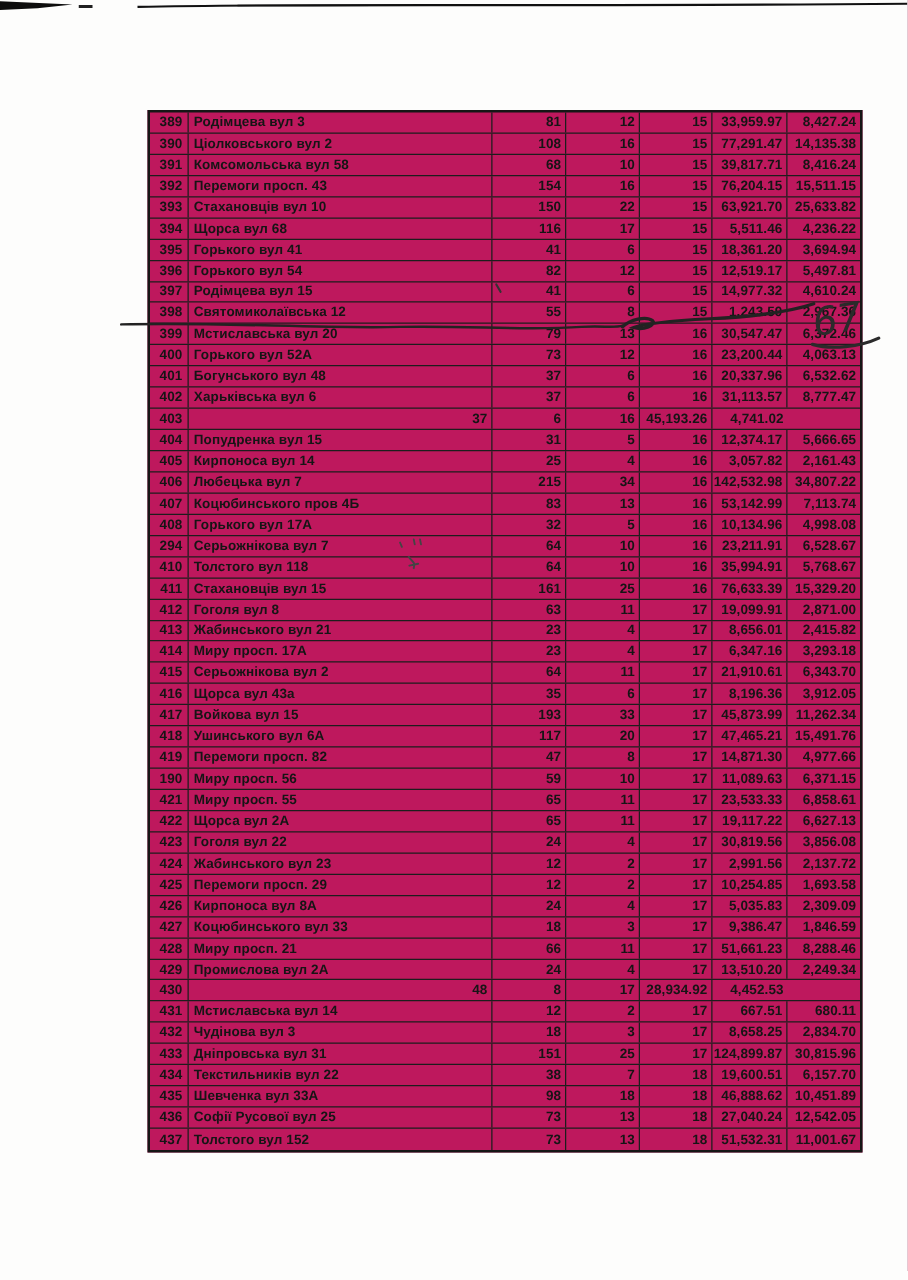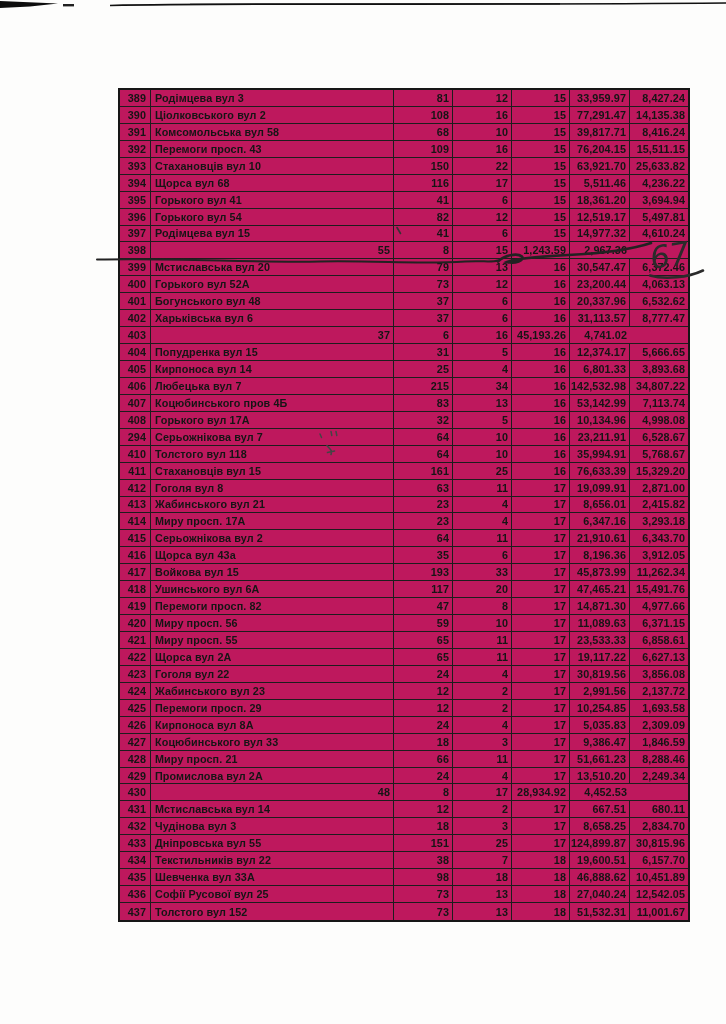--- a/index.html
+++ b/index.html
@@ -111,21 +111,21 @@
         <div class="t-cell c-addr">Комсомольська вул 58</div>
         <div class="t-cell c-val">68</div>
         <div class="t-cell c-val">10</div>
         <div class="t-cell c-val">15</div>
         <div class="t-cell c-val">39,817.71</div>
         <div class="t-cell c-val">8,416.24</div>
       </div>
       <div class="t-row">
         <div class="t-cell c-num">392</div>
         <div class="t-cell c-addr">Перемоги просп. 43</div>
-        <div class="t-cell c-val">109</div>
+        <div class="t-cell c-val">154</div>
         <div class="t-cell c-val">16</div>
         <div class="t-cell c-val">15</div>
         <div class="t-cell c-val">76,204.15</div>
         <div class="t-cell c-val">15,511.15</div>
       </div>
       <div class="t-row">
         <div class="t-cell c-num">393</div>
         <div class="t-cell c-addr">Стахановців вул 10</div>
         <div class="t-cell c-val">150</div>
         <div class="t-cell c-val">22</div>
@@ -164,20 +164,21 @@
         <div class="t-cell c-num">397</div>
         <div class="t-cell c-addr">Родімцева вул 15</div>
         <div class="t-cell c-val">41</div>
         <div class="t-cell c-val">6</div>
         <div class="t-cell c-val">15</div>
         <div class="t-cell c-val">14,977.32</div>
         <div class="t-cell c-val">4,610.24</div>
       </div>
       <div class="t-row">
         <div class="t-cell c-num">398</div>
+        <div class="t-cell c-addr">Святомиколаївська 12</div>
         <div class="t-cell c-val">55</div>
         <div class="t-cell c-val">8</div>
         <div class="t-cell c-val">15</div>
         <div class="t-cell c-val">1,243.59</div>
         <div class="t-cell c-val">2,967.36</div>
       </div>
       <div class="t-row">
         <div class="t-cell c-num">399</div>
         <div class="t-cell c-addr">Мстиславська вул 20</div>
         <div class="t-cell c-val">79</div>
@@ -229,22 +230,22 @@
         <div class="t-cell c-val">16</div>
         <div class="t-cell c-val">12,374.17</div>
         <div class="t-cell c-val">5,666.65</div>
       </div>
       <div class="t-row">
         <div class="t-cell c-num">405</div>
         <div class="t-cell c-addr">Кирпоноса вул 14</div>
         <div class="t-cell c-val">25</div>
         <div class="t-cell c-val">4</div>
         <div class="t-cell c-val">16</div>
-        <div class="t-cell c-val">6,801.33</div>
-        <div class="t-cell c-val">3,893.68</div>
+        <div class="t-cell c-val">3,057.82</div>
+        <div class="t-cell c-val">2,161.43</div>
       </div>
       <div class="t-row">
         <div class="t-cell c-num">406</div>
         <div class="t-cell c-addr">Любецька вул 7</div>
         <div class="t-cell c-val">215</div>
         <div class="t-cell c-val">34</div>
         <div class="t-cell c-val">16</div>
         <div class="t-cell c-val">142,532.98</div>
         <div class="t-cell c-val">34,807.22</div>
       </div>
@@ -359,21 +360,21 @@
       <div class="t-row">
         <div class="t-cell c-num">419</div>
         <div class="t-cell c-addr">Перемоги просп. 82</div>
         <div class="t-cell c-val">47</div>
         <div class="t-cell c-val">8</div>
         <div class="t-cell c-val">17</div>
         <div class="t-cell c-val">14,871.30</div>
         <div class="t-cell c-val">4,977.66</div>
       </div>
       <div class="t-row">
-        <div class="t-cell c-num">420</div>
+        <div class="t-cell c-num">190</div>
         <div class="t-cell c-addr">Миру просп. 56</div>
         <div class="t-cell c-val">59</div>
         <div class="t-cell c-val">10</div>
         <div class="t-cell c-val">17</div>
         <div class="t-cell c-val">11,089.63</div>
         <div class="t-cell c-val">6,371.15</div>
       </div>
       <div class="t-row">
         <div class="t-cell c-num">421</div>
         <div class="t-cell c-addr">Миру просп. 55</div>
@@ -476,21 +477,21 @@
         <div class="t-cell c-num">432</div>
         <div class="t-cell c-addr">Чудінова вул 3</div>
         <div class="t-cell c-val">18</div>
         <div class="t-cell c-val">3</div>
         <div class="t-cell c-val">17</div>
         <div class="t-cell c-val">8,658.25</div>
         <div class="t-cell c-val">2,834.70</div>
       </div>
       <div class="t-row">
         <div class="t-cell c-num">433</div>
-        <div class="t-cell c-addr">Дніпровська вул 55</div>
+        <div class="t-cell c-addr">Дніпровська вул 31</div>
         <div class="t-cell c-val">151</div>
         <div class="t-cell c-val">25</div>
         <div class="t-cell c-val">17</div>
         <div class="t-cell c-val">124,899.87</div>
         <div class="t-cell c-val">30,815.96</div>
       </div>
       <div class="t-row">
         <div class="t-cell c-num">434</div>
         <div class="t-cell c-addr">Текстильників вул 22</div>
         <div class="t-cell c-val">38</div>

